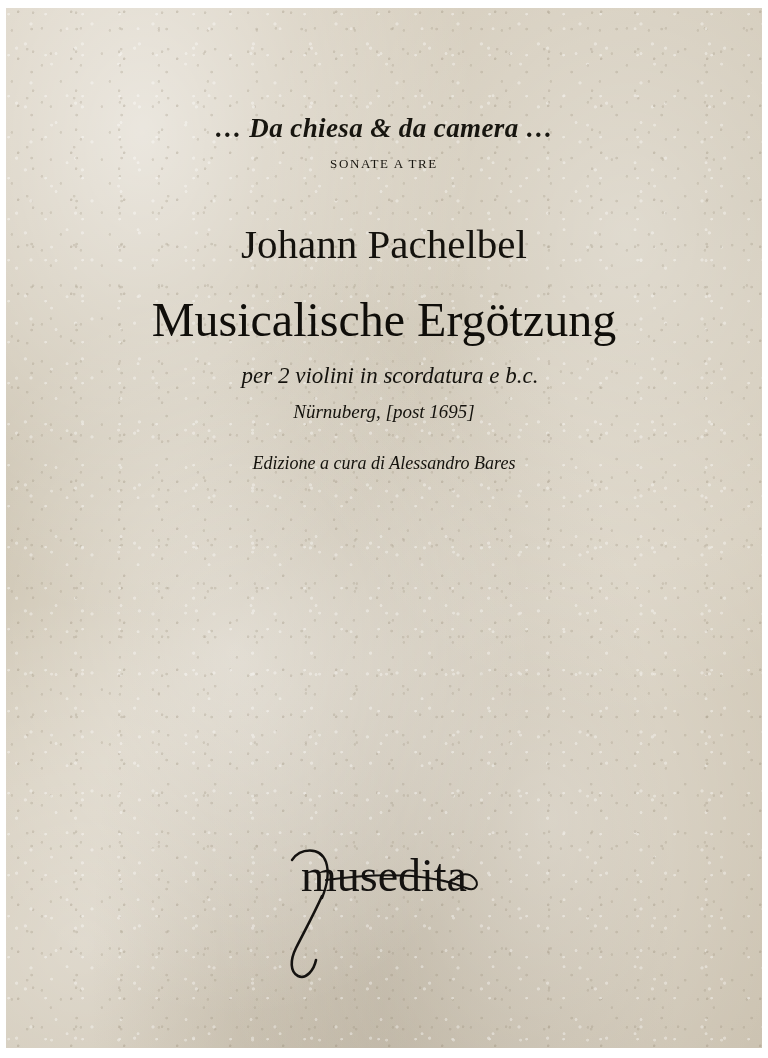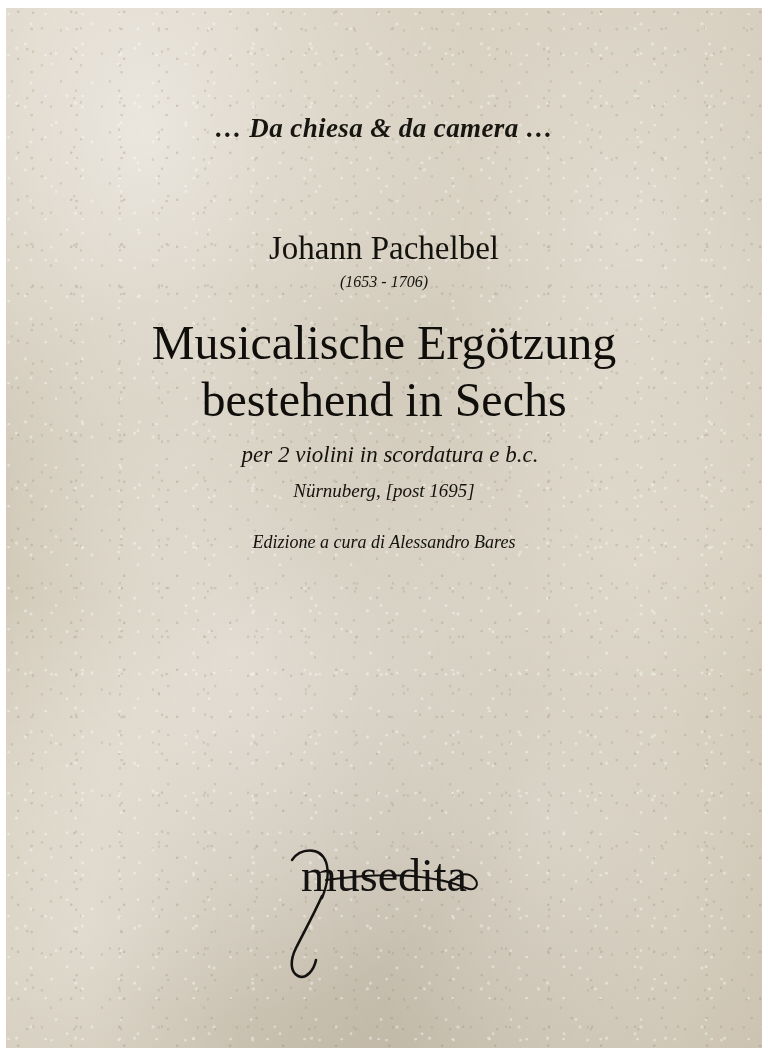--- a/index.html
+++ b/index.html
@@ -87,23 +87,23 @@
 
   .series-sub {
     margin-top: 12px;
     font-family: "Liberation Serif", serif;
     font-size: 13px;
     letter-spacing: 1.6px;
     color: #17150f;
   }
 
   .composer {
-    margin-top: 86px;
-    font-family: "Liberation Serif", serif;
-    font-size: 33px;
+    margin-top: 48px;
+    font-family: "Liberation Serif", serif;
+    font-size: 41px;
     color: #14120d;
   }
 
   .dates {
     margin-top: 6px;
     font-family: "Liberation Serif", serif;
     font-style: italic;
     font-size: 16px;
     color: #14120d;
   }
@@ -171,28 +171,27 @@
 <body>
 
 <div class="page">
   <div class="paper">
     <div class="grain"></div>
 
     <div class="content">
 
       <div class="series-title">… Da chiesa &amp; da camera …</div>
 
+      <div class="series-sub">SONATE A TRE</div>
 
       <div class="composer">Johann Pachelbel</div>
 
-      <div class="dates">(1653 - 1706)</div>
 
       <div class="work-title">
         <span class="line">Musicalische Ergötzung</span>
-        <span class="line">bestehend in Sechs</span>
       </div>
 
       <div class="scoring">per 2 violini in scordatura e b.c.</div>
 
       <div class="place-date">Nürnuberg, [post 1695]</div>
 
       <div class="editor">Edizione a cura di Alessandro Bares</div>
     </div>
 
     <div class="logo-wrap">

